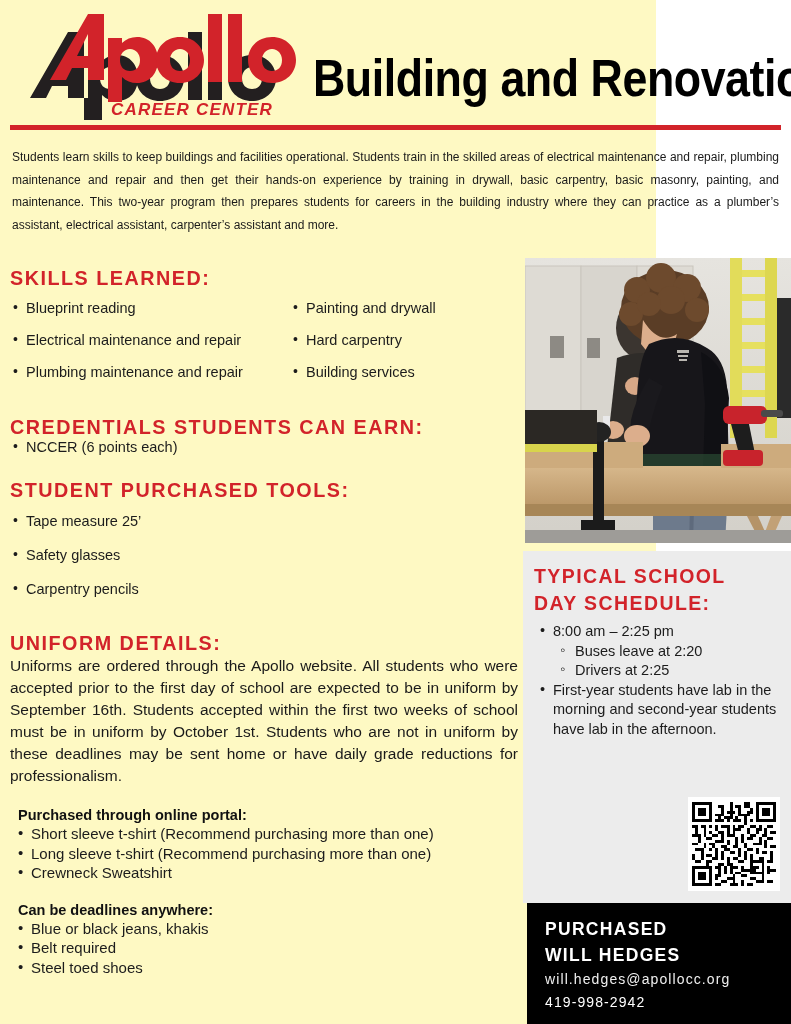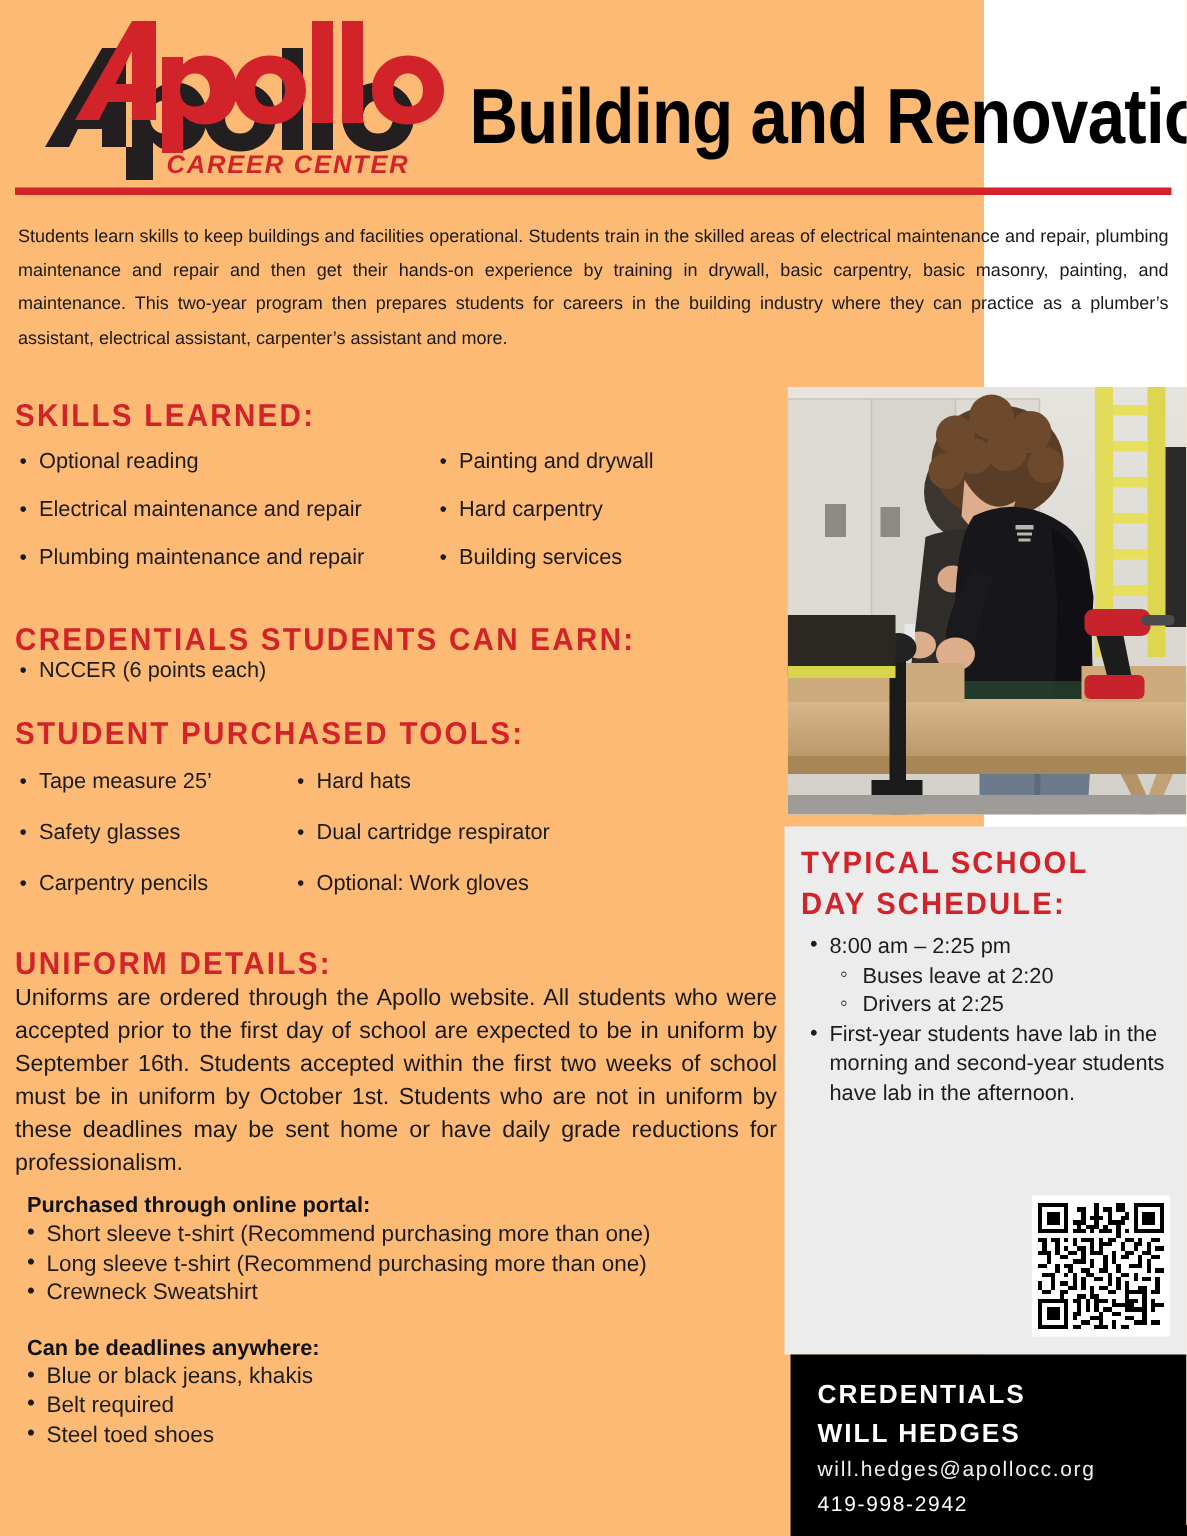--- a/index.html
+++ b/index.html
@@ -9,21 +9,21 @@
     height: 1024px;
     background: #ffffff;
     font-family: "Liberation Sans", sans-serif;
     overflow: hidden;
   }
 
   .page {
     position: relative;
     width: 656px;
     height: 1024px;
-    background: #fdba74;
+    background: #fef9c3;
   }
 
   
   .header {
     position: absolute;
     left: 0; top: 0;
     width: 791px;
     height: 126px;
   }
 
@@ -317,21 +317,21 @@
 
   <div class="red-rule"></div>
 
   <div class="intro">Students learn skills to keep buildings and facilities operational. Students train in the skilled areas of electrical maintenance and repair, plumbing maintenance and repair and then get their hands-on experience by training in drywall, basic carpentry, basic masonry, painting, and maintenance. This two-year program then prepares students for careers in the building industry where they can practice as a plumber’s assistant, electrical assistant, carpenter’s assistant and more.</div>
 
   <div class="left-col">
 
     <div class="sec-head">SKILLS LEARNED:</div>
     <div class="two-col skills-wrap">
       <ul class="bl c1">
-        <li>Optional reading</li>
+        <li>Blueprint reading</li>
         <li>Electrical maintenance and repair</li>
         <li>Plumbing maintenance and repair</li>
       </ul>
       <ul class="bl c2">
         <li>Painting and drywall</li>
         <li>Hard carpentry</li>
         <li>Building services</li>
       </ul>
     </div>
 
@@ -340,31 +340,26 @@
       <li>NCCER (6 points each)</li>
     </ul>
 
     <div class="sec-head" style="margin-top:22px;">STUDENT PURCHASED TOOLS:</div>
     <div class="two-col tools-wrap">
       <ul class="bl c1">
         <li>Tape measure 25’</li>
         <li>Safety glasses</li>
         <li>Carpentry pencils</li>
       </ul>
-      <ul class="bl c2">
-        <li>Hard hats</li>
-        <li>Dual cartridge respirator</li>
-        <li>Optional: Work gloves</li>
-      </ul>
     </div>
 
     <div class="sec-head" style="margin-top:16px;">UNIFORM DETAILS:</div>
     <div class="uniform-body">Uniforms are ordered through the Apollo website. All students who were accepted prior to the first day of school are expected to be in uniform by September 16th. Students accepted within the first two weeks of school must be in uniform by October 1st. Students who are not in uniform by these deadlines may be sent home or have daily grade reductions for professionalism.</div>
 
-    <div class="sub-head" style="margin-top:8px; margin-left:8px;">Purchased through online portal:</div>
+    <div class="sub-head" style="margin-top:19px; margin-left:8px;">Purchased through online portal:</div>
     <ul class="tight">
       <li>Short sleeve t-shirt (Recommend purchasing more than one)</li>
       <li>Long sleeve t-shirt (Recommend purchasing more than one)</li>
       <li>Crewneck Sweatshirt</li>
     </ul>
 
     <div class="sub-head" style="margin-top:18px; margin-left:8px;">Can be deadlines anywhere:</div>
     <ul class="tight">
       <li>Blue or black jeans, khakis</li>
       <li>Belt  required</li>
@@ -635,19 +630,19 @@
           <rect x="19" y="28" width="2" height="1"></rect>
         <rect x="22" y="27" width="2" height="1"></rect>
           <rect x="26" y="27" width="2" height="1"></rect>
         <rect x="8" y="28" width="2" height="1"></rect>
           <rect x="21" y="22" width="1" height="2"></rect>
       </g>
     </svg>
   </div>
 
   <div class="instructor-box">
-    <div class="instr-label">CREDENTIALS</div>
+    <div class="instr-label">PURCHASED</div>
     <div class="instr-name">WILL HEDGES</div>
     <div class="instr-email">will.hedges@apollocc.org</div>
     <div class="instr-phone">419-998-2942</div>
   </div>
 
 </div>
 
 </body></html>

